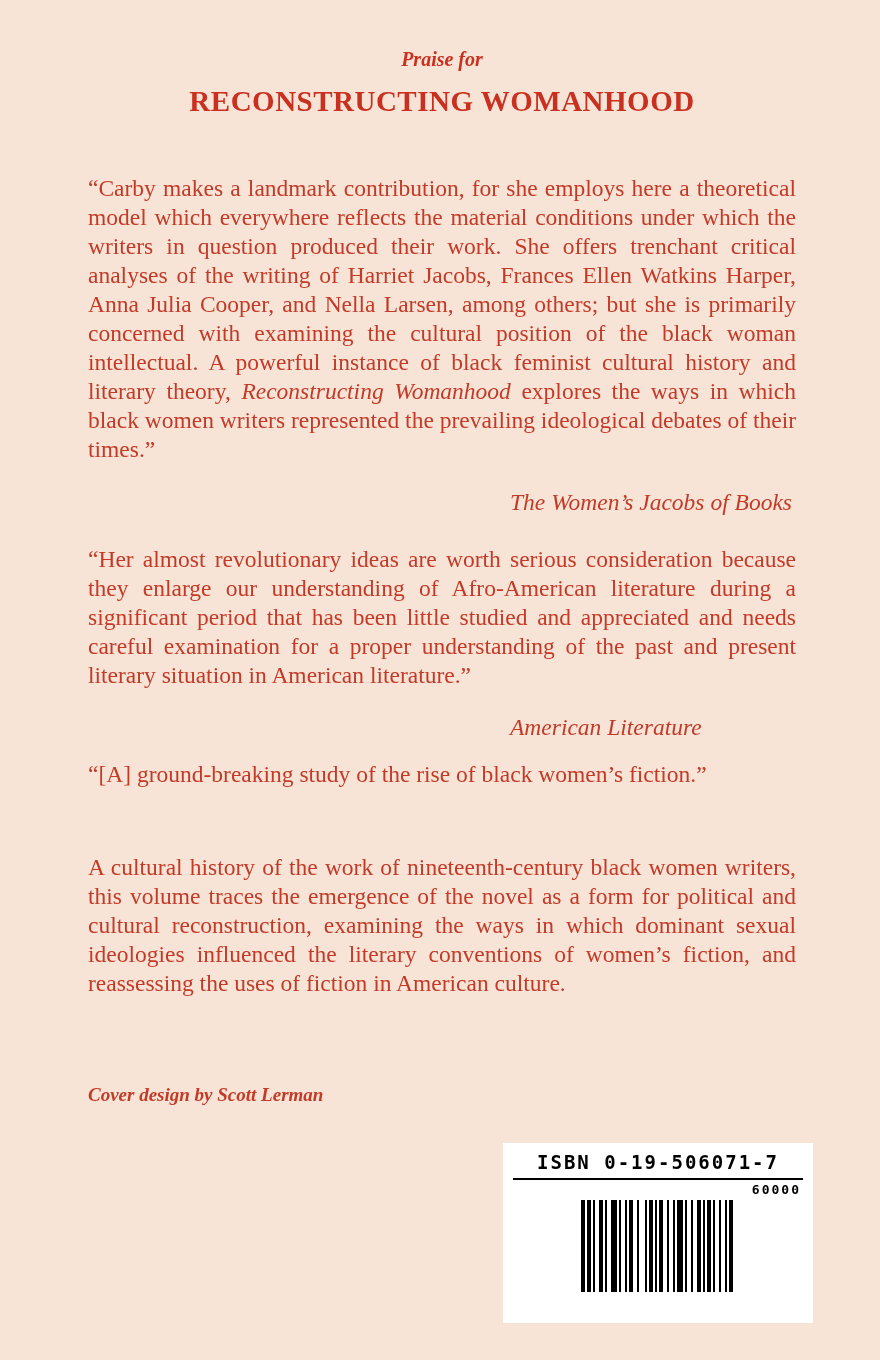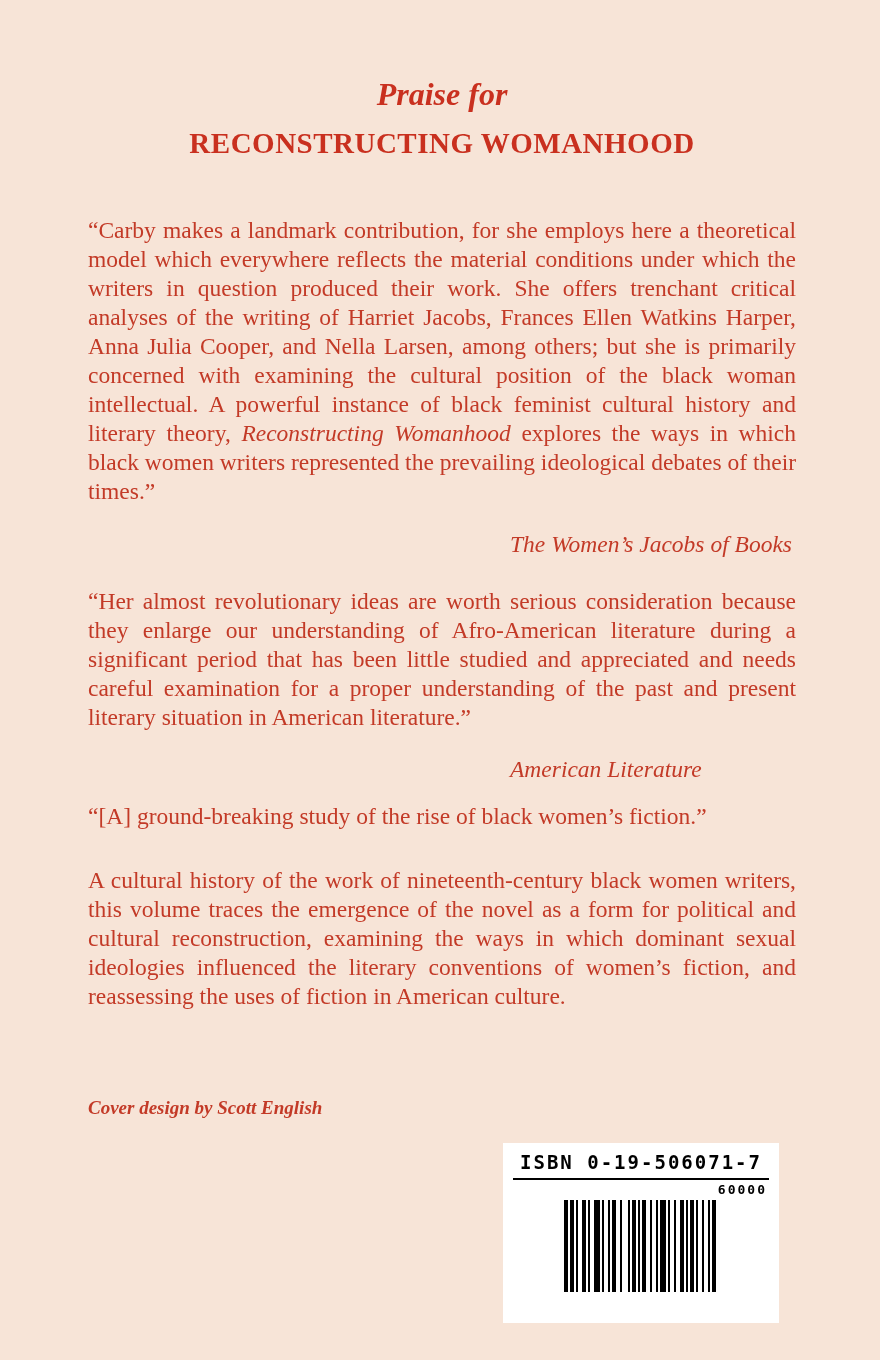--- a/index.html
+++ b/index.html
@@ -17,25 +17,25 @@
     font-family: "Liberation Serif", serif;
     color: #c33a27;
   }
   .content {
     position: absolute;
     left: 88px;
     top: 0;
     width: 708px;
   }
   .praise-for {
-    margin-top: 76px;
+    margin-top: 48px;
     text-align: center;
     font-style: italic;
     font-weight: bold;
-    font-size: 32px;
+    font-size: 20px;
     color: #c9301f;
   }
   .title {
     margin-top: 14px;
     text-align: center;
     font-weight: bold;
     font-size: 29px;
     letter-spacing: 0.5px;
     color: #c9301f;
   }
@@ -48,33 +48,33 @@
   .quote-2 { margin-top: 28px; }
   .quote-3 { margin-top: 18px; }
   .italic { font-style: italic; }
   .attribution {
     font-size: 23.5px;
     line-height: 29px;
     font-style: italic;
     padding-left: 422px;
     margin-top: 0;
   }
-  .description { margin-top: 35px; }
+  .description { margin-top: 64px; }
   .bio { margin-top: 26px; }
   .credit {
     margin-top: 86px;
     font-size: 19px;
     font-style: italic;
     font-weight: 600;
   }
   .barcode-box {
     position: absolute;
     left: 503px;
     top: 1143px;
-    width: 276px;
+    width: 310px;
     height: 180px;
     background: #ffffff;
     box-sizing: border-box;
     padding: 8px 10px 6px 10px;
     font-family: "DejaVu Sans Mono", monospace;
     color: #000;
   }
   .isbn-label {
     text-align: center;
     font-weight: bold;
@@ -124,21 +124,21 @@
     <div class="attribution">The Women’s Jacobs of Books</div>
 
     <p class="quote quote-2">“Her almost revolutionary ideas are worth serious consideration because they enlarge our understanding of Afro-American literature during a significant period that has been little studied and appreciated and needs careful examination for a proper understanding of the past and present literary situation in American literature.”</p>
     <div class="attribution">American Literature</div>
 
     <p class="quote quote-3">“[A] ground-breaking study of the rise of black women’s fiction.”</p>
 
     <p class="description">A cultural history of the work of nineteenth-century black women writers, this volume traces the emergence of the novel as a form for political and cultural reconstruction, examining the ways in which dominant sexual ideologies influenced the literary conventions of women’s fiction, and reassessing the uses of fiction in American culture.</p>
 
 
-    <div class="credit">Cover design by Scott English</div>
+    <div class="credit">Cover design by Scott Lerman</div>
   </div>
 
   <div class="barcode-box">
     <div class="isbn-label">ISBN 0-19-506071-7</div>
     <hr class="isbn-rule">
     <div class="price-code">60000</div>
     <div class="barcode-bars">
         <div style="width: 4px; height: 100%; background: rgb(0, 0, 0);"></div>
         <div style="width: 2px; height: 100%; background: transparent;"></div>
         <div style="width: 4px; height: 100%; background: rgb(0, 0, 0);"></div>

